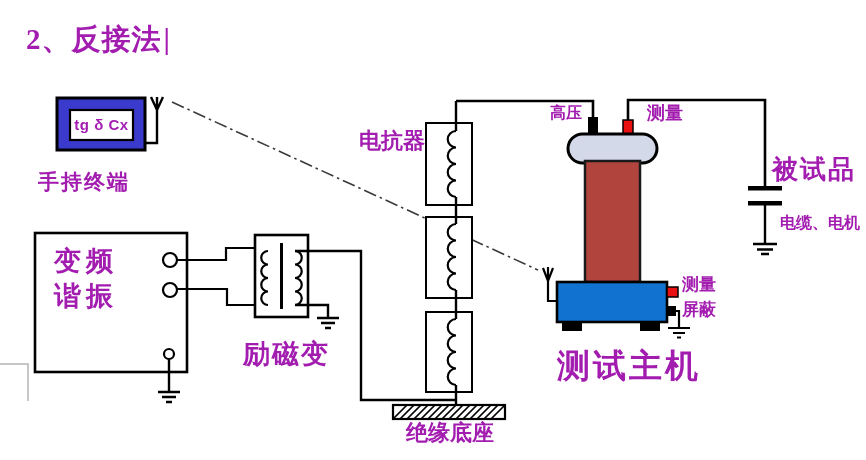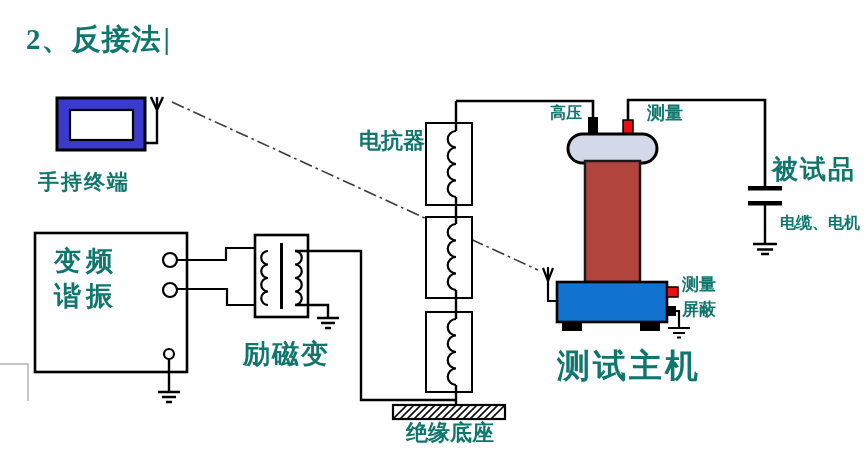--- a/index.html
+++ b/index.html
@@ -1,18 +1,18 @@
 <!DOCTYPE html>
 <html><head>
 <meta charset="utf-8">
 <style>
   html,body{margin:0;padding:0;background:#fff;}
   #stage{
     position:relative;width:866px;height:460px;background:#ffffff;overflow:hidden;
-    font-family:"Liberation Sans",sans-serif;color:#0f766e;
+    font-family:"Liberation Sans",sans-serif;color:#a21caf;
   }
   .lbl{position:absolute;font-weight:bold;line-height:1.1;white-space:nowrap;}
   #title{left:26px;top:24px;font-size:29px;font-family:"Liberation Serif",serif;letter-spacing:1px;}
   #title .cursor{font-weight:bold;margin-left:2px;}
   #hh-display{left:70px;top:110px;width:63px;height:30px;font-size:15px;text-align:center;line-height:30px;letter-spacing:.5px;}
   #hh-label{left:38px;top:170px;font-size:21px;letter-spacing:2px;}
   .vf-line{left:54px;font-size:27px;letter-spacing:5px;}
   #vf0{top:247px;} #vf1{top:282px;} #vf2{top:317px;}
   #exc-label{left:243px;top:340px;font-size:27px;letter-spacing:2px;}
   #reactor-label{left:359px;top:129px;font-size:22px;}
@@ -100,20 +100,21 @@
       <rect x="748" y="186" width="34" height="4.5" fill="#000"></rect>
       <rect x="748" y="201" width="34" height="4.5" fill="#000"></rect>
       <path d="M765,205 V243 M753,244 H777 M757,249.5 H773 M761,254 H769" fill="none" stroke="#000" stroke-width="2.4"></path>
     </g>
   </svg>
 
   <div class="lbl" id="title">
     <span>2、反接法</span><span class="cursor">|</span>
   </div>
 
+  <div class="lbl" id="hh-display">tg δ Cx</div>
   <div class="lbl" id="hh-label">手持终端</div>
 
   <div class="lbl vf-line" id="vf1">谐振</div>
   <div class="lbl vf-line" id="vf0">变频</div>
 
   <div class="lbl" id="exc-label">励磁变</div>
   <div class="lbl" id="reactor-label">电抗器</div>
   <div class="lbl" id="base-label">绝缘底座</div>
   <div class="lbl" id="host-label">测试主机</div>
 

